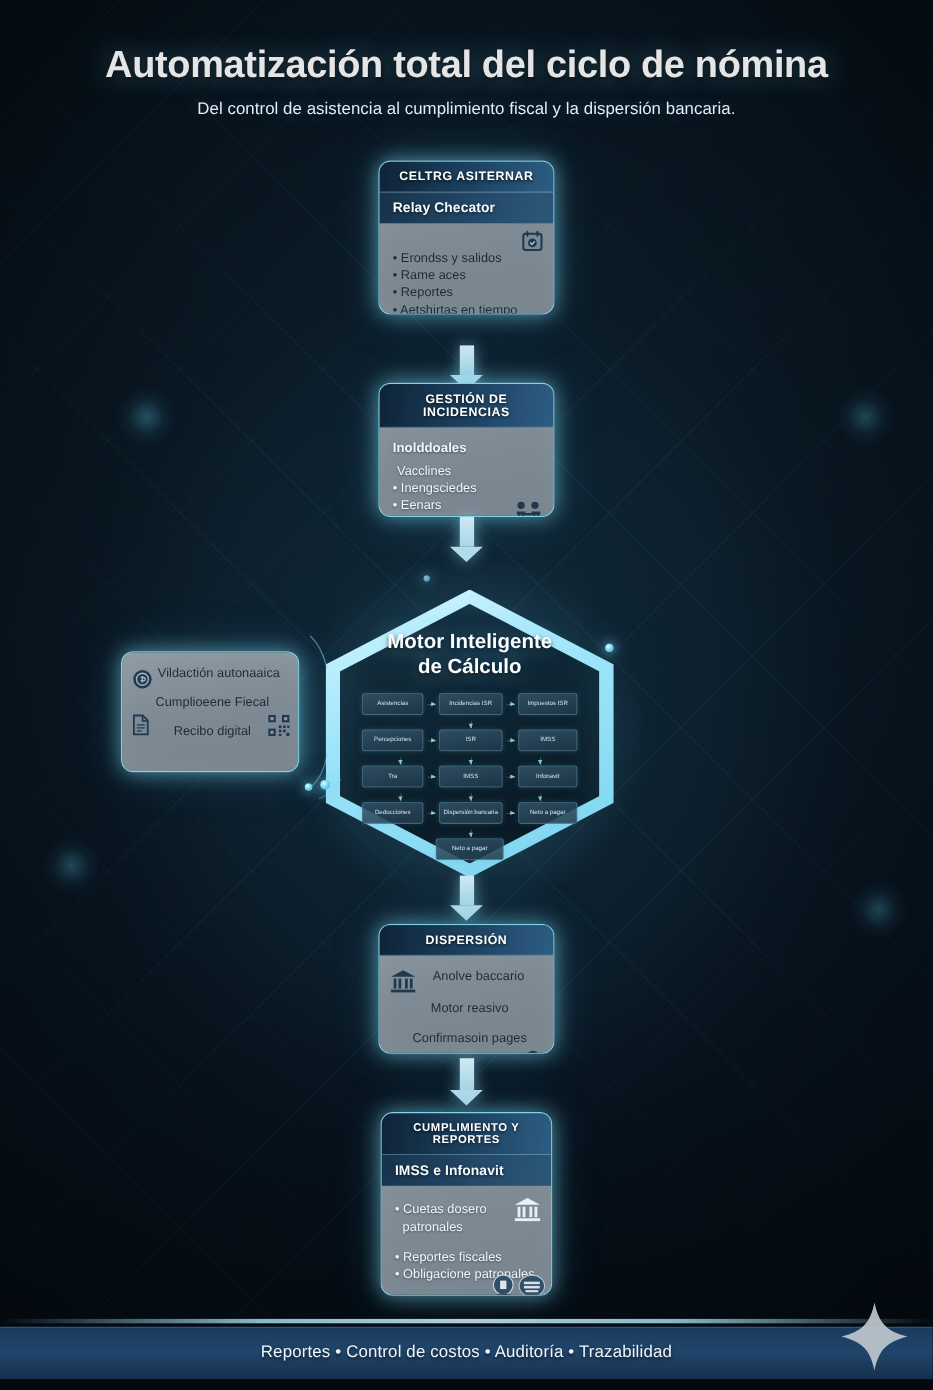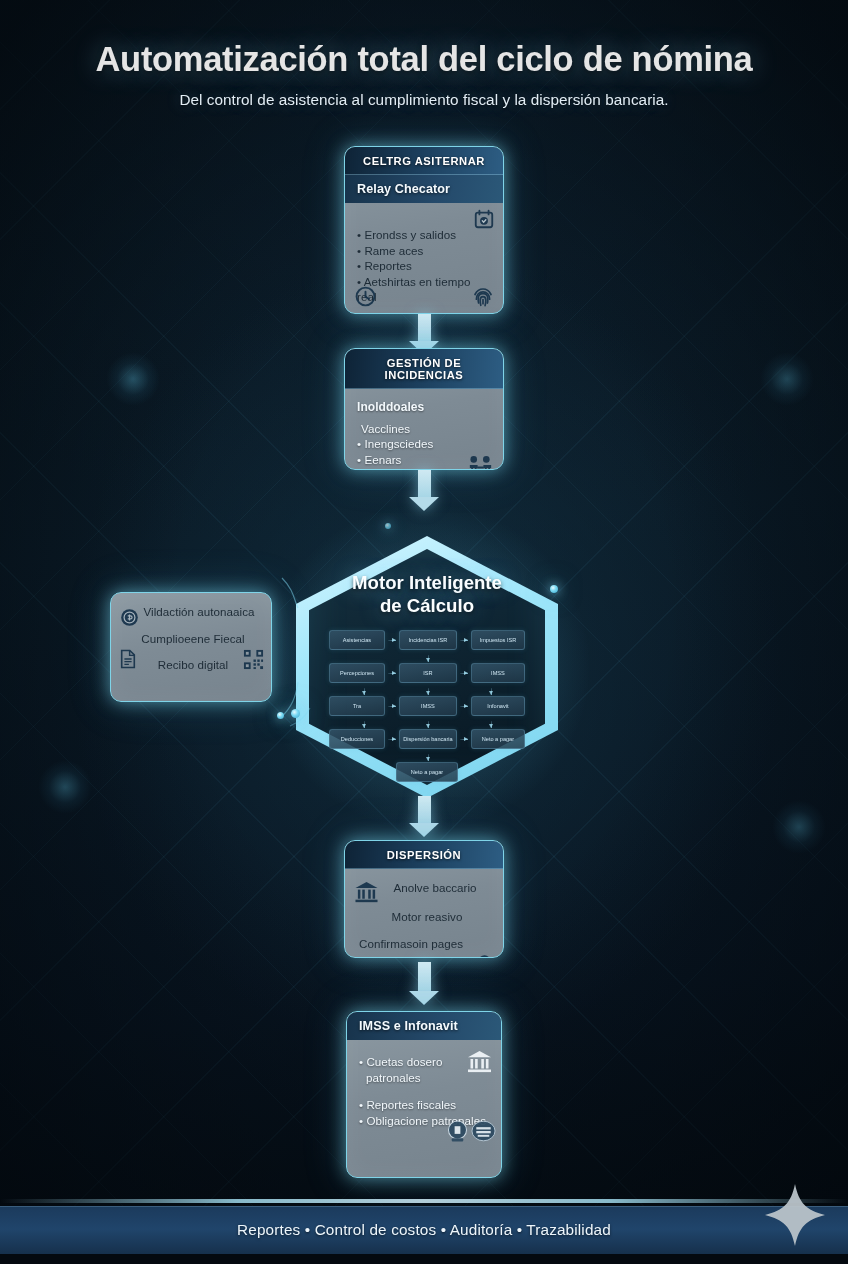--- a/index.html
+++ b/index.html
@@ -65,21 +65,21 @@
   }
   .card-sub{
     background:linear-gradient(100deg,#17334b 0%,#24496a 58%,#2b5878 100%);
     color:#f4fafe; font-weight:bold; font-size:12.6px;
     padding:7px 12px; letter-spacing:.1px;
     text-shadow:0 1px 3px rgba(0,0,0,.65);
   }
   .card-bd{ position:relative; padding:10px 11px 10px 12px; }
   .bl{ color:#1d2b36; font-size:11.6px; line-height:15.6px; letter-spacing:.05px; }
   .bl.lt{ color:#f2f8fc; text-shadow:0 1px 2px rgba(0,0,0,.45); }
-  .ctr{ }
+  .ctr{ text-align:center; }
   .ico{ position:absolute; color:#16324a; opacity:.92; }
 
   
   #hex-wrap{ position:absolute; left:296px; top:536px; width:262px; height:262px; }
   #hex-glow{
     position:absolute; inset:-34px;
     background:radial-gradient(circle at 50% 50%, rgba(130,225,250,.30) 0%, rgba(90,190,225,.13) 44%, rgba(0,0,0,0) 70%);
   }
   .hexshape{
     position:absolute; inset:0;
@@ -158,21 +158,21 @@
 <div class="xglow" style="left:760px;top:352px"></div>
 <div class="xglow" style="left:38px;top:760px"></div>
 <div class="xglow" style="left:772px;top:800px"></div>
 <div id="bg-vig"></div>
 
 <div id="header">
   <div id="title">Automatización total del ciclo de nómina</div>
   <div id="subtitle">Del control de asistencia al cumplimiento fiscal y la dispersión bancaria.</div>
 </div>
 
-<div class="card" style="left:344px;top:146px;width:160px;height:168px">
+<div class="card" style="left:344px;top:146px;width:160px;height:140px">
   <div class="card-hd">CELTRG ASITERNAR</div>
   <div class="card-sub">Relay Checator</div>
   <div class="card-bd" style="height:108px;padding-top:24px">
     <svg class="ico" style="right:8px;top:5px" width="22" height="22" viewBox="0 0 24 24">
       <rect x="3" y="5" width="18" height="16" rx="2.4" fill="none" stroke="#16324a" stroke-width="2"></rect>
       <path d="M7 3v4M17 3v4" stroke="#16324a" stroke-width="2" stroke-linecap="round"></path>
       <circle cx="12" cy="14" r="4.3" fill="#16324a"></circle>
       <path d="M10.2 14l1.4 1.5 2.4-2.6" stroke="#b9c6ce" stroke-width="1.5" fill="none" stroke-linecap="round"></path>
     </svg>
     <div class="bl">• Erondss y salidos</div>
@@ -406,20 +406,21 @@
 </div>
 
 <div class="arrowbox" style="left:409px;top:962px">
   <div class="arrow" style="height:44px">
       <div class="stem" style="height:29px"></div>
       <div class="head"></div>
     </div>
 </div>
 
 <div class="card" style="left:346px;top:1011px;width:156px;height:167px">
+  <div class="card-hd" style="font-size:10.3px">CUMPLIMIENTO Y REPORTES</div>
   <div class="card-sub">IMSS e Infonavit</div>
   <div class="card-bd" style="height:106px;padding-top:14px">
     <svg class="ico" style="right:8px;top:10px" width="27" height="24" viewBox="0 0 26 24">
       <g fill="#f3f8fb">
         <path d="M13 1L1.5 7.2h23z"></path>
           <rect x="1.5" y="19.5" width="23" height="2.6"></rect>
         <rect x="4" y="9" width="2.6" height="9.5"></rect>
           <rect x="8.6" y="9" width="2.6" height="9.5"></rect>
         <rect x="14.8" y="9" width="2.6" height="9.5"></rect>
           <rect x="19.4" y="9" width="2.6" height="9.5"></rect>

